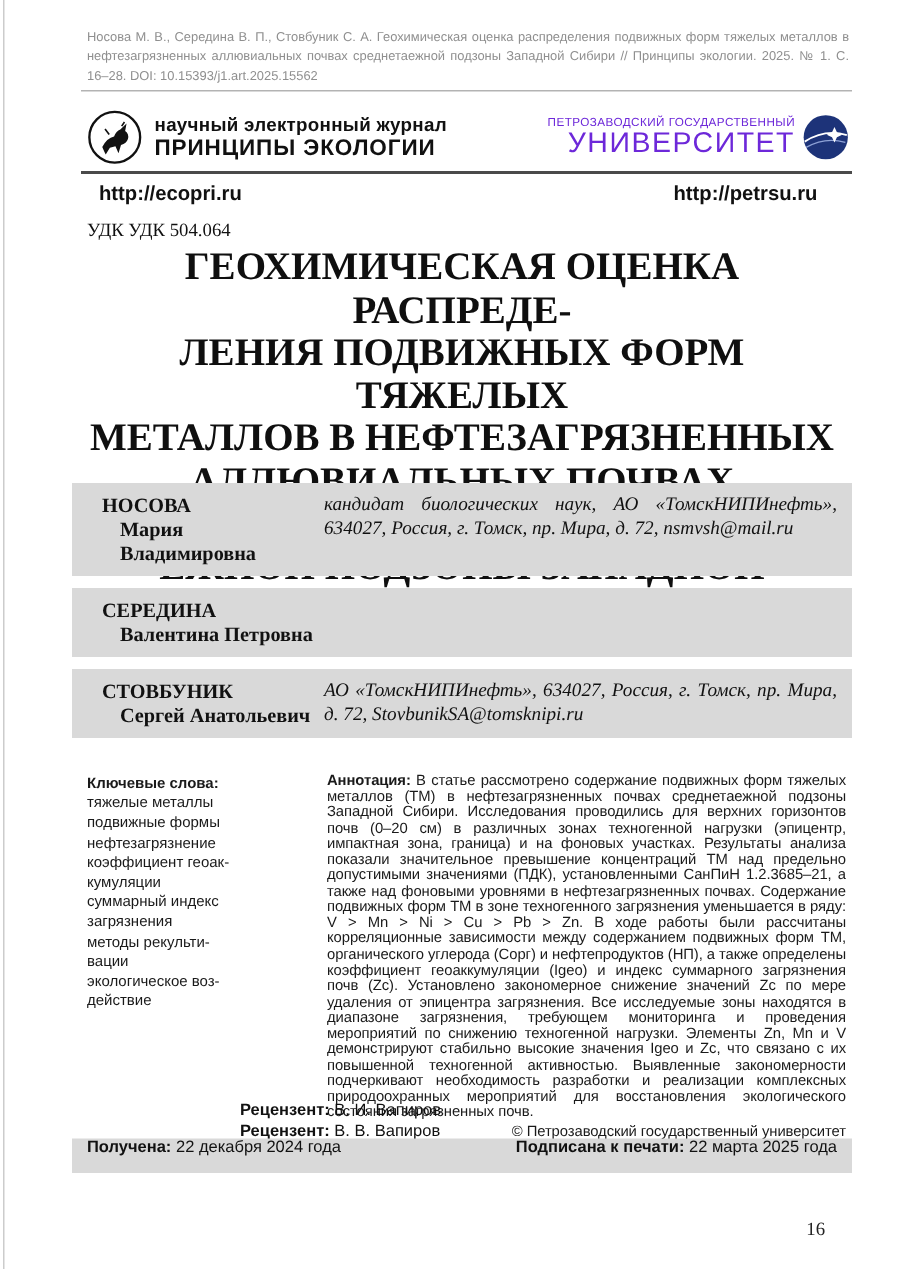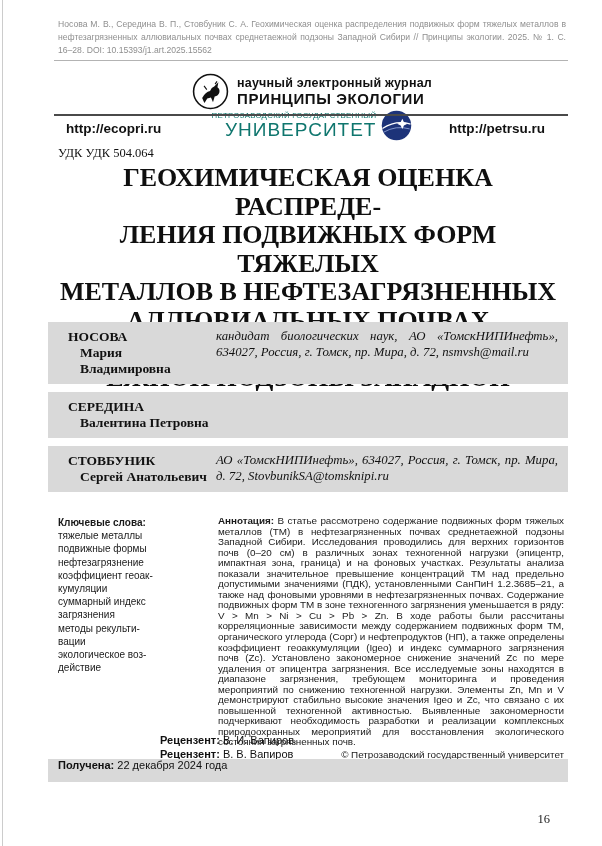--- a/index.html
+++ b/index.html
@@ -10,28 +10,28 @@
   }
   .page-edge-left{position:absolute;left:2px;top:0;bottom:0;width:1px;background:#cccccc;}
   .content{position:absolute;left:48px;top:0;width:520px;}
 
   
   .citation{position:absolute;top:18px;left:10px;right:2px;
     font-size:8.6px;line-height:12.8px;color:#8f8f8f;text-align:justify;}
   .rule1{position:absolute;top:60px;left:6px;right:0;border-top:1px solid #b3b3b3;}
 
   
-  .masthead{position:absolute;top:73px;left:10px;right:2px;display:flex;justify-content:space-between;align-items:center;flex-direction:column;}
+  .masthead{position:absolute;top:73px;left:10px;right:2px;display:flex;justify-content:space-between;align-items:center;}
   .brand-left{display:flex;align-items:center;}
   .brand-left .logo{width:37px;height:37px;flex:0 0 auto;}
   .brand-left .jtxt{margin-left:8px;}
   .jline1{font-size:12.5px;font-weight:bold;line-height:14px;letter-spacing:.2px;}
   .jline2{font-size:15px;font-weight:bold;line-height:17px;letter-spacing:.6px;}
   .brand-right{display:flex;align-items:center;}
-  .utxt{text-align:right;color:#0f766e;margin-right:5px;}
+  .utxt{text-align:right;color:#6d28d9;margin-right:5px;}
   .uline1{font-size:7.8px;line-height:9px;letter-spacing:.3px;}
   .uline2{font-size:19px;line-height:20px;letter-spacing:1px;}
   .globe{width:31px;height:31px;}
   .rule2{position:absolute;top:114px;left:6px;right:0;border-top:2px solid #4a4a4a;}
 
   .links{position:absolute;top:121px;left:18px;right:23px;display:flex;justify-content:space-between;
     font-size:13.5px;font-weight:bold;}
   .links a{color:#111;text-decoration:none;}
 
   
@@ -175,17 +175,18 @@
     </div>
   </div>
 
   <div class="reviewers">
     <div><span class="rev-label">Рецензент:</span><span> В. И. Вапиров</span></div>
     <div><span class="rev-label">Рецензент:</span><span> В. В. Вапиров</span></div>
   </div>
 
   <div class="dates">
     <div><span class="d-label">Получена:</span><span> 22 декабря 2024 года</span></div>
+    <div><span class="d-label">Подписана к печати:</span><span> 22 марта 2025 года</span></div>
   </div>
 
 </div>
 
 <div class="page-number">16</div>
 
 </body></html>

